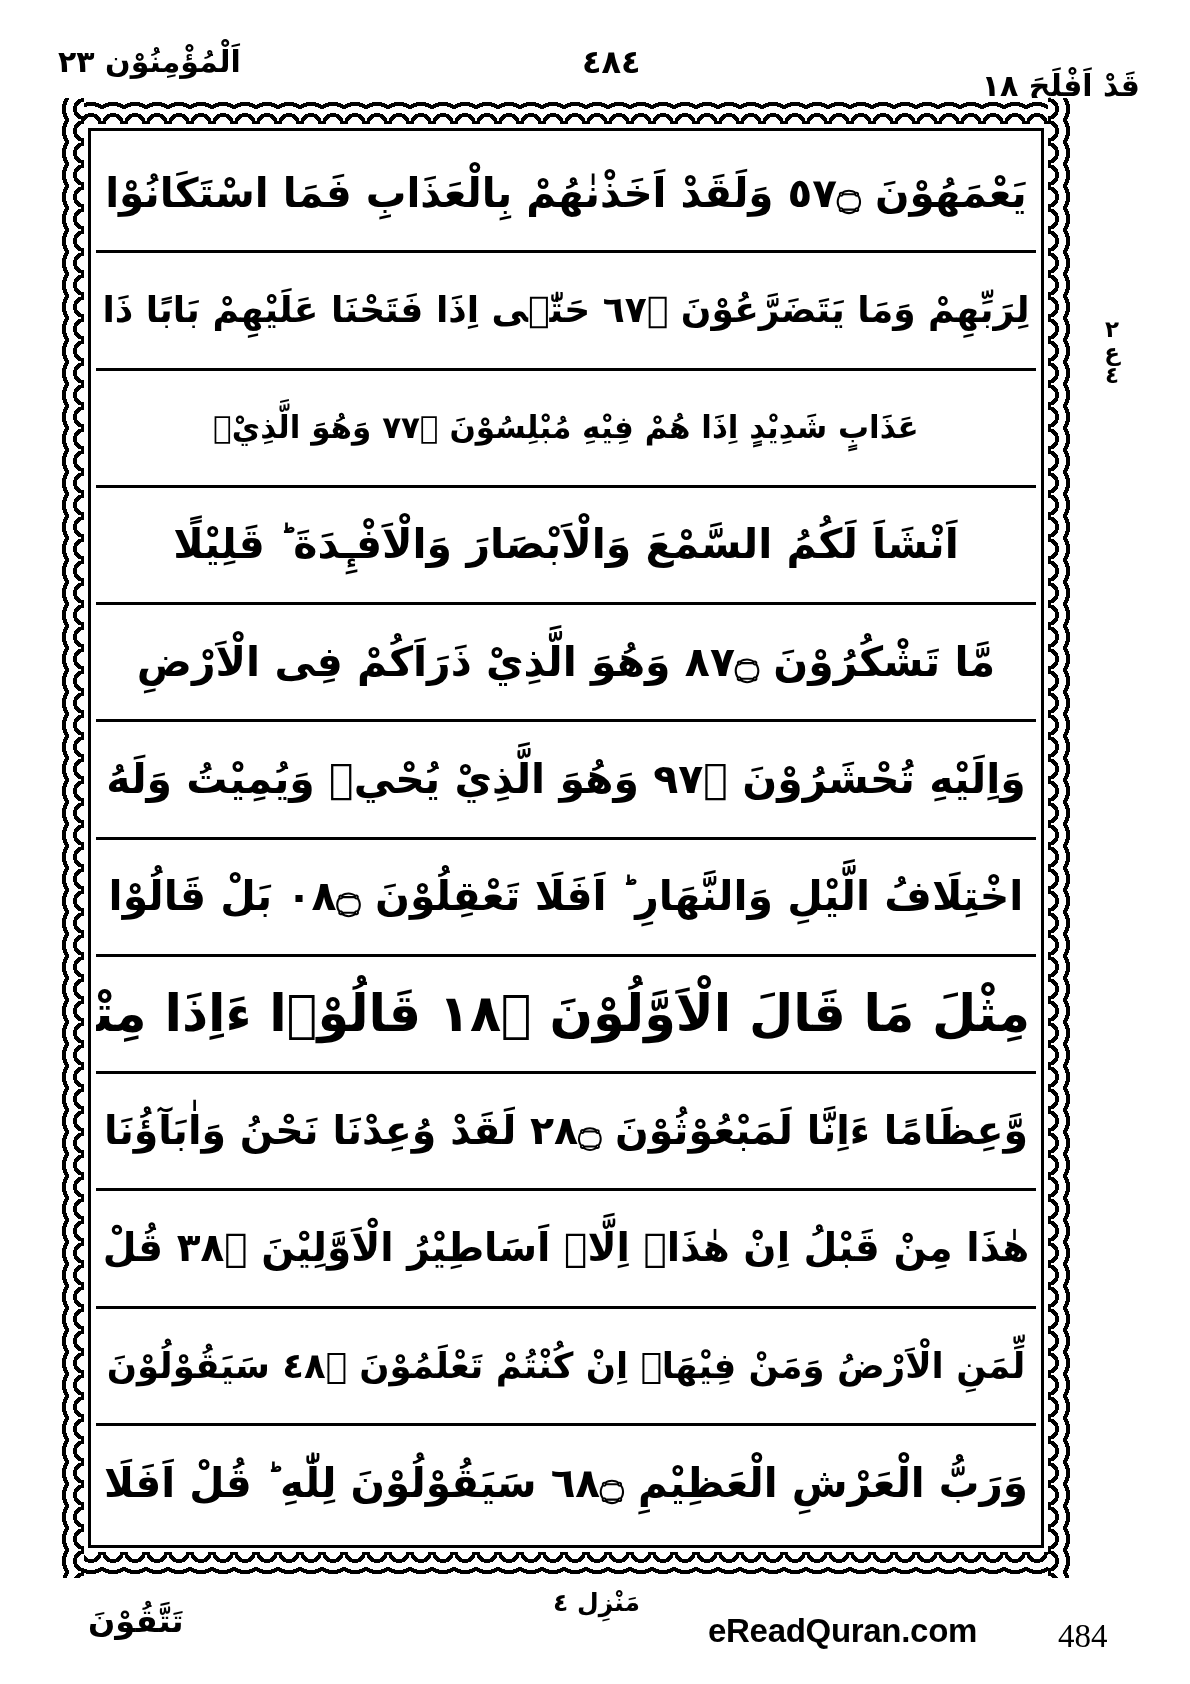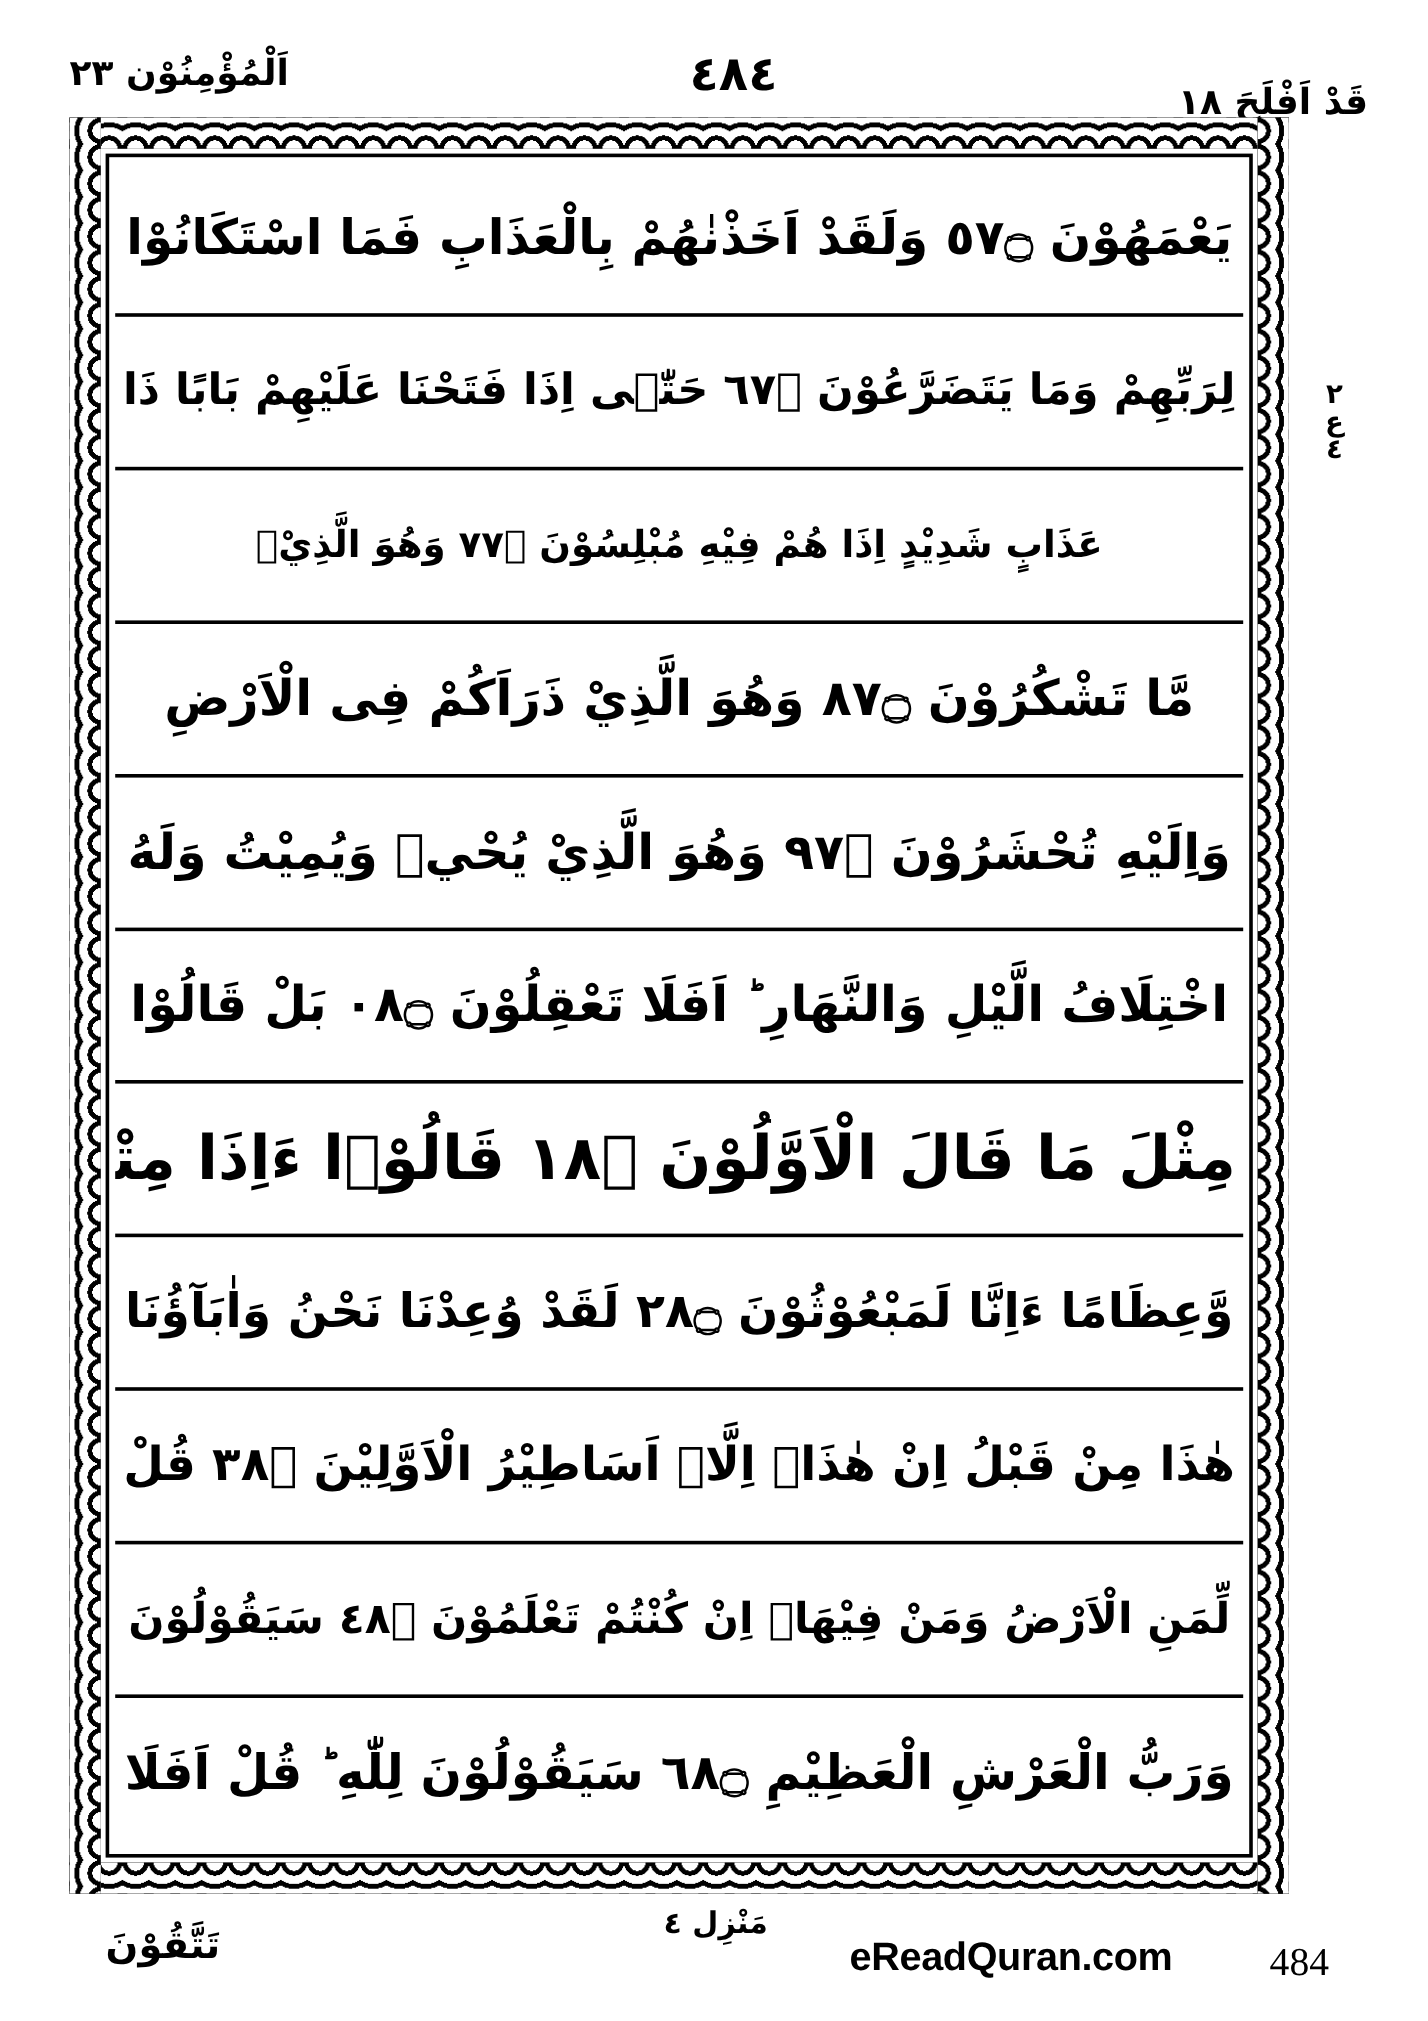--- a/index.html
+++ b/index.html
@@ -39,21 +39,21 @@
   .hdr-right { 
     text-align: right;
     padding-right: 10px;
     margin-top: 48px;
   }
   .hdr-left { 
     text-align: left;
     padding-left: 18px;
   }
   .hdr-center {
-    font-size: 40px;
+    font-size: 32px;
     font-weight: bold;
     letter-spacing: 1px;
   }
 
   
   .frame-outer {
     position: absolute;
     left: 58px;
     top: 98px;
     width: 1016px;
@@ -230,20 +230,23 @@
       <div class="ayah-line">
         <div class="ayah-text" style="font-size: 40.5px;">يَعْمَهُوْنَ ۝٧٥ وَلَقَدْ اَخَذْنٰهُمْ بِالْعَذَابِ فَمَا اسْتَكَانُوْا</div>
       </div>
       <div class="ayah-line">
         <div class="ayah-text" style="font-size: 36px;">لِرَبِّهِمْ وَمَا يَتَضَرَّعُوْنَ ۝٧٦ حَتّٰۤى اِذَا فَتَحْنَا عَلَيْهِمْ بَابًا ذَا</div>
       </div>
       <div class="ayah-line">
         <div class="ayah-text" style="font-size: 31px;">عَذَابٍ شَدِيْدٍ اِذَا هُمْ فِيْهِ مُبْلِسُوْنَ ۝٧٧ وَهُوَ الَّذِيْۤ</div>
       </div>
       <div class="ayah-line">
+        <div class="ayah-text" style="font-size: 41px;">اَنْشَاَ لَكُمُ السَّمْعَ وَالْاَبْصَارَ وَالْاَفْـِٕدَةَ ؕ قَلِيْلًا</div>
+      </div>
+      <div class="ayah-line">
         <div class="ayah-text" style="font-size: 41px;">مَّا تَشْكُرُوْنَ ۝٧٨ وَهُوَ الَّذِيْ ذَرَاَكُمْ فِى الْاَرْضِ</div>
       </div>
       <div class="ayah-line">
         <div class="ayah-text" style="font-size: 41px;">وَاِلَيْهِ تُحْشَرُوْنَ ۝٧٩ وَهُوَ الَّذِيْ يُحْيٖ وَيُمِيْتُ وَلَهُ</div>
       </div>
       <div class="ayah-line">
         <div class="ayah-text" style="font-size: 41px;">اخْتِلَافُ الَّيْلِ وَالنَّهَارِ ؕ اَفَلَا تَعْقِلُوْنَ ۝٨٠ بَلْ قَالُوْا</div>
       </div>
       <div class="ayah-line">
         <div class="ayah-text" style="font-size: 51px;">مِثْلَ مَا قَالَ الْاَوَّلُوْنَ ۝٨١ قَالُوْۤا ءَاِذَا مِتْنَا وَكُنَّا تُرَابًا</div>

